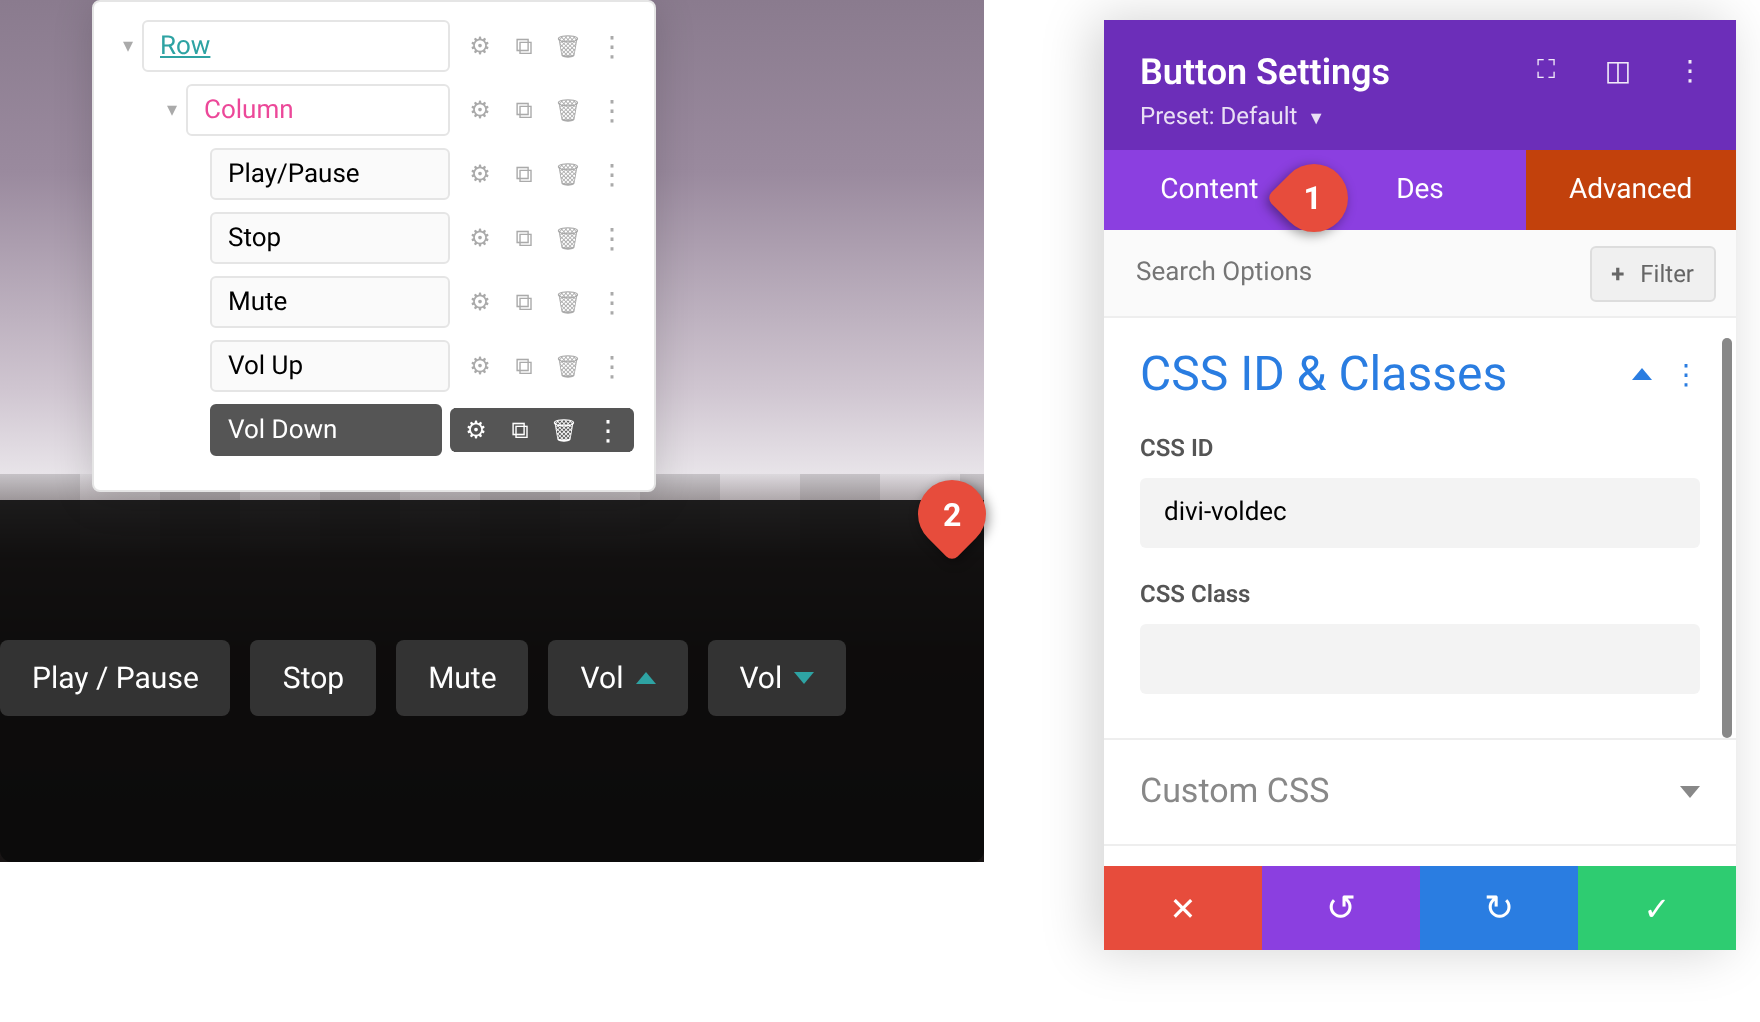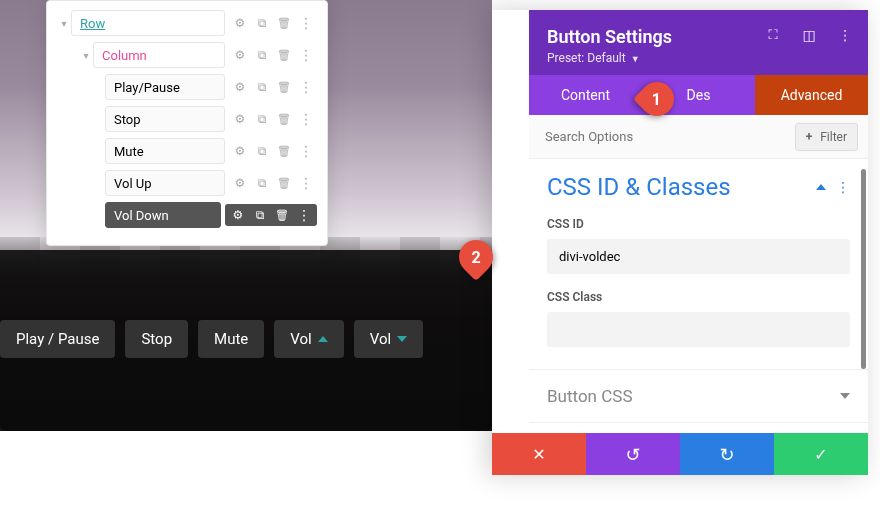--- a/index.html
+++ b/index.html
@@ -25,21 +25,21 @@
   .layer-row.sel .ic { color:#fff; background:#555;}
   .layer-row.sel .actions { background:#555; border-radius:3px; padding:0 2px;}
   
   
   .player-btns { position: absolute; left: 0; top: 320px; display:flex; gap:10px; }
   .pbtn { background:#333; color:#fff; border-radius:4px; padding:10px 16px; font-size:15px; display:flex; align-items:center; gap:6px;}
   .caret-up { width:0;height:0;border-left:5px solid transparent;border-right:5px solid transparent;border-bottom:6px solid #2ea3a3;}
   .caret-down { width:0;height:0;border-left:5px solid transparent;border-right:5px solid transparent;border-top:6px solid #2ea3a3;}
   
   
-  .settings { position:absolute; right:12px; top:10px; width:376px; background:#fff; box-shadow:-5px 0 25px rgba(0,0,0,.18);padding-left:37px; }
+  .settings { position:absolute; right:12px; top:10px; width:316px; background:#fff; box-shadow:-5px 0 25px rgba(0,0,0,.18); }
   .sheader { background:#6c2eb9; color:#fff; padding:16px 18px 10px 18px; position:relative;}
   .sheader h2 { font-size:18px; font-weight:600;}
   .preset { font-size:12px; opacity:.85; margin-top:4px;}
   .preset .car { font-size:9px; margin-left:2px;}
   .head-icons { position:absolute; right:14px; top:16px; display:flex; gap:18px;}
   .hic { width:18px;height:18px; display:flex; align-items:center; justify-content:center; opacity:.9;}
   
   .tabs { background:#8b3fe0; display:flex; }
   .tab { flex:1; text-align:center; padding:12px 0; font-size:14px; color:#fff; position:relative;}
   .tab.active { background:#c2410c;}
@@ -211,21 +211,21 @@
             <i class="chev-up-ic"></i>
             <span class="dots vdots"></span>
           </span>
       </div>
       <div class="field-label">CSS ID</div>
       <input class="field-input" value="divi-voldec" style="">
       <div class="field-label">CSS Class</div>
       <input class="field-input" value="" style="">
       <div class="sep"></div>
       <div class="collapsed">
-        <span>Button CSS</span>
+        <span>Custom CSS</span>
         <i class="chev-down-ic"></i>
       </div>
       <div class="sep" style="margin-top:0"></div>
       <div class="collapsed" style="padding-bottom:6px;">
         <span>Attributes</span>
         <i class="chev-down-ic"></i>
       </div>
     </div>
     <div class="scrolltrack">
         <div class="scrollthumb"></div>

